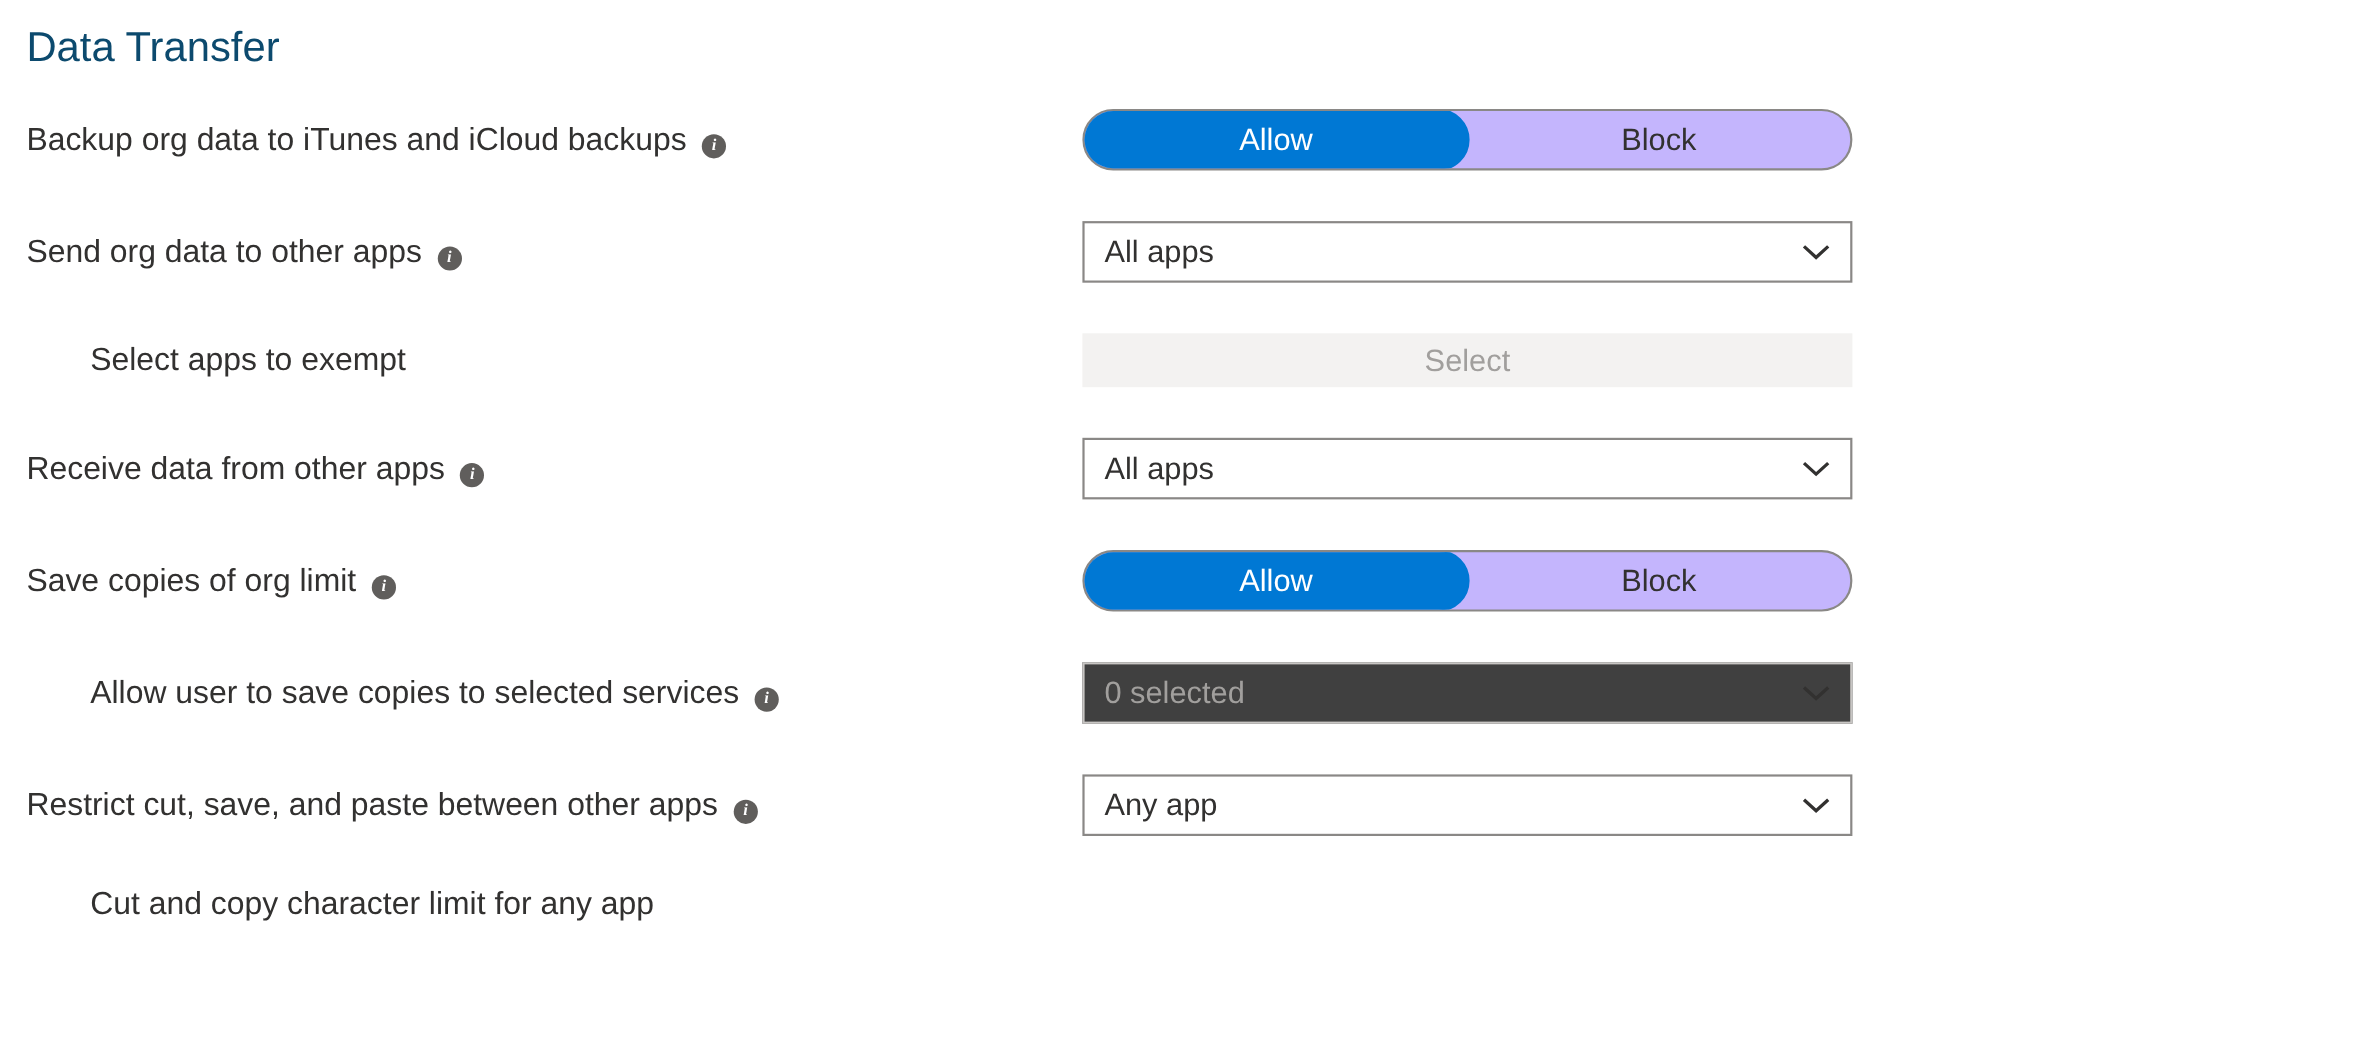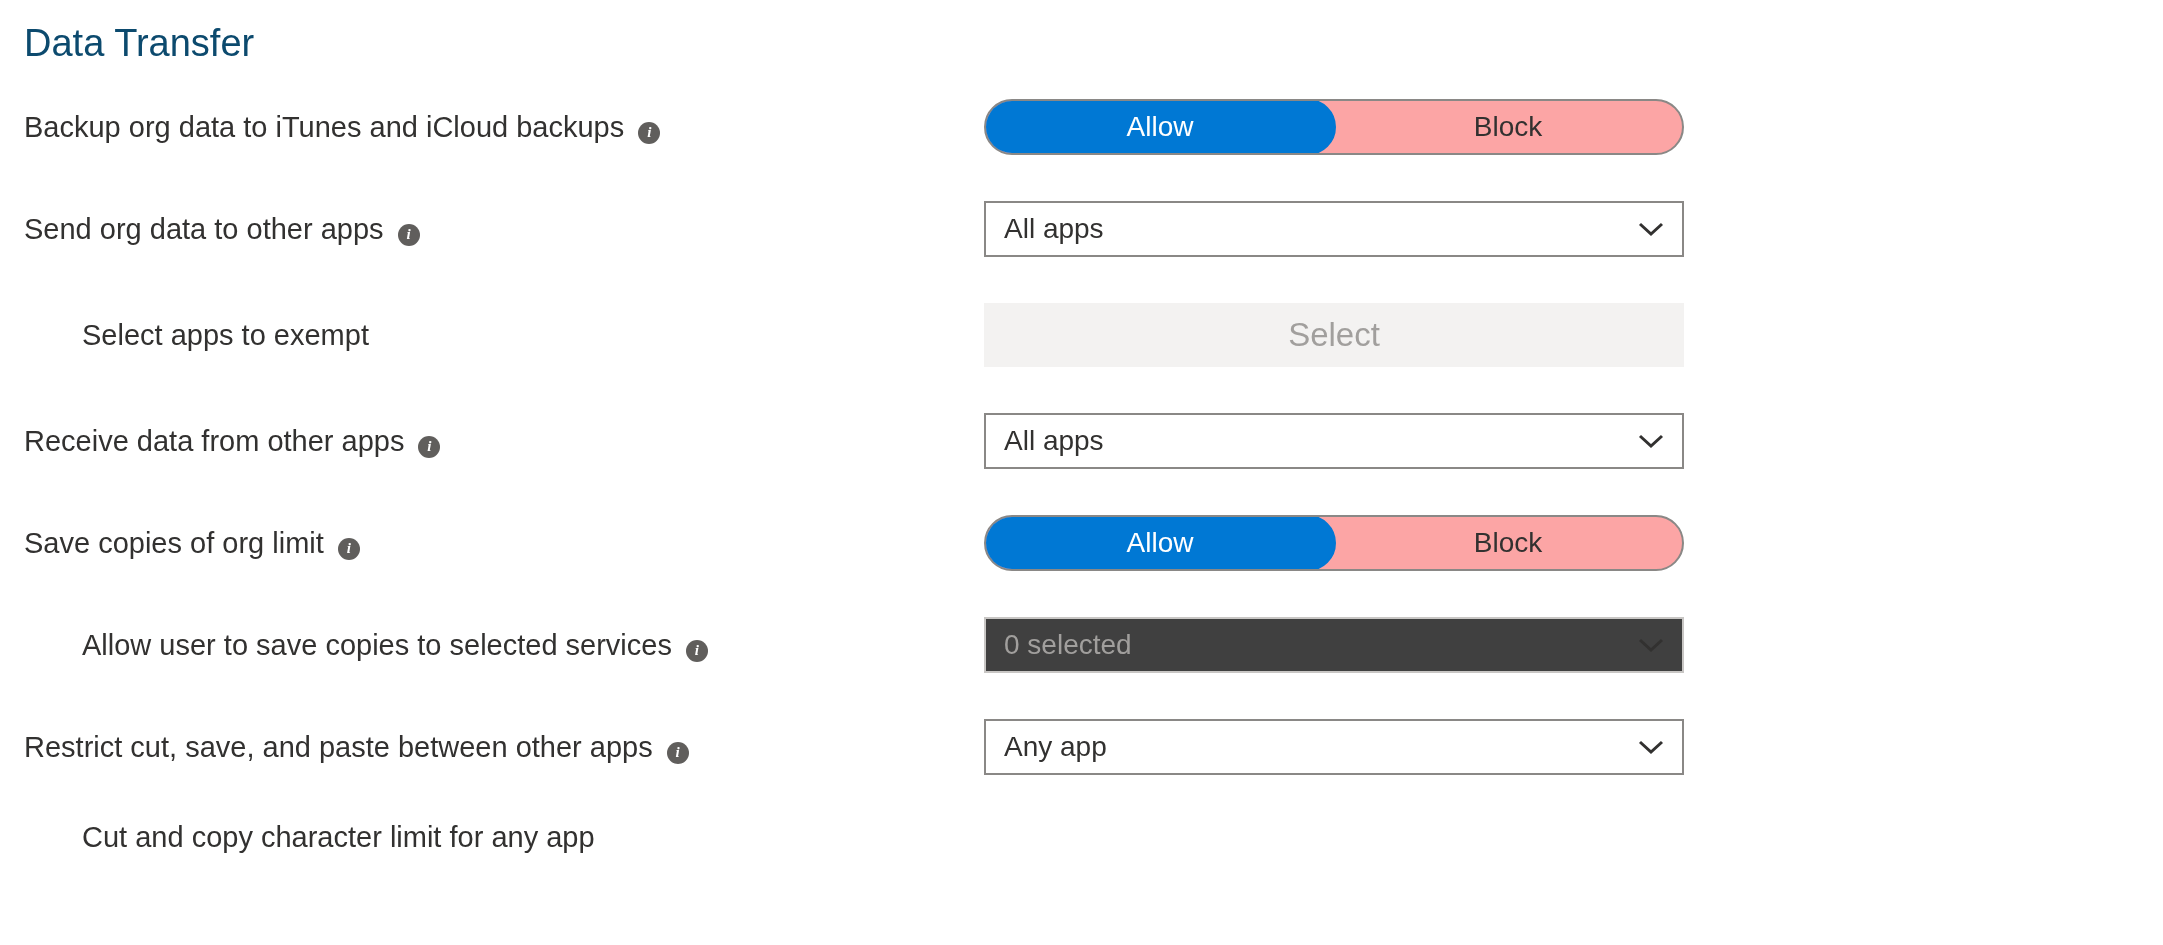--- a/index.html
+++ b/index.html
@@ -50,21 +50,21 @@
     margin-left: 14px;
     line-height: 1;
   }
   
   .seg {
     display: flex;
     border: 2px solid #8a8886;
     border-radius: 999px;
     height: 56px;
     overflow: hidden;
-    background: #fca5a5;
+    background: #c4b5fd;
     width: 700px;
   }
   .seg .opt {
     flex: 1;
     display: flex;
     align-items: center;
     justify-content: center;
     font-size: 28px;
     cursor: pointer;
   }
@@ -96,24 +96,24 @@
   }
   .chev {
     display: inline-block;
   }
   .chev svg { display:block; }
   
   .btnbar {
     display: flex;
     align-items: center;
     justify-content: center;
-    height: 64px;
+    height: 49px;
     background: #f3f2f1;
     color: #a19f9d;
-    font-size: 33px;
+    font-size: 28px;
     width: 700px;
   }
 </style>
 </head>
 <body>
 
 <h2 class="section-title">Data Transfer</h2>
 
 <div class="row">
   <div class="label-col">

